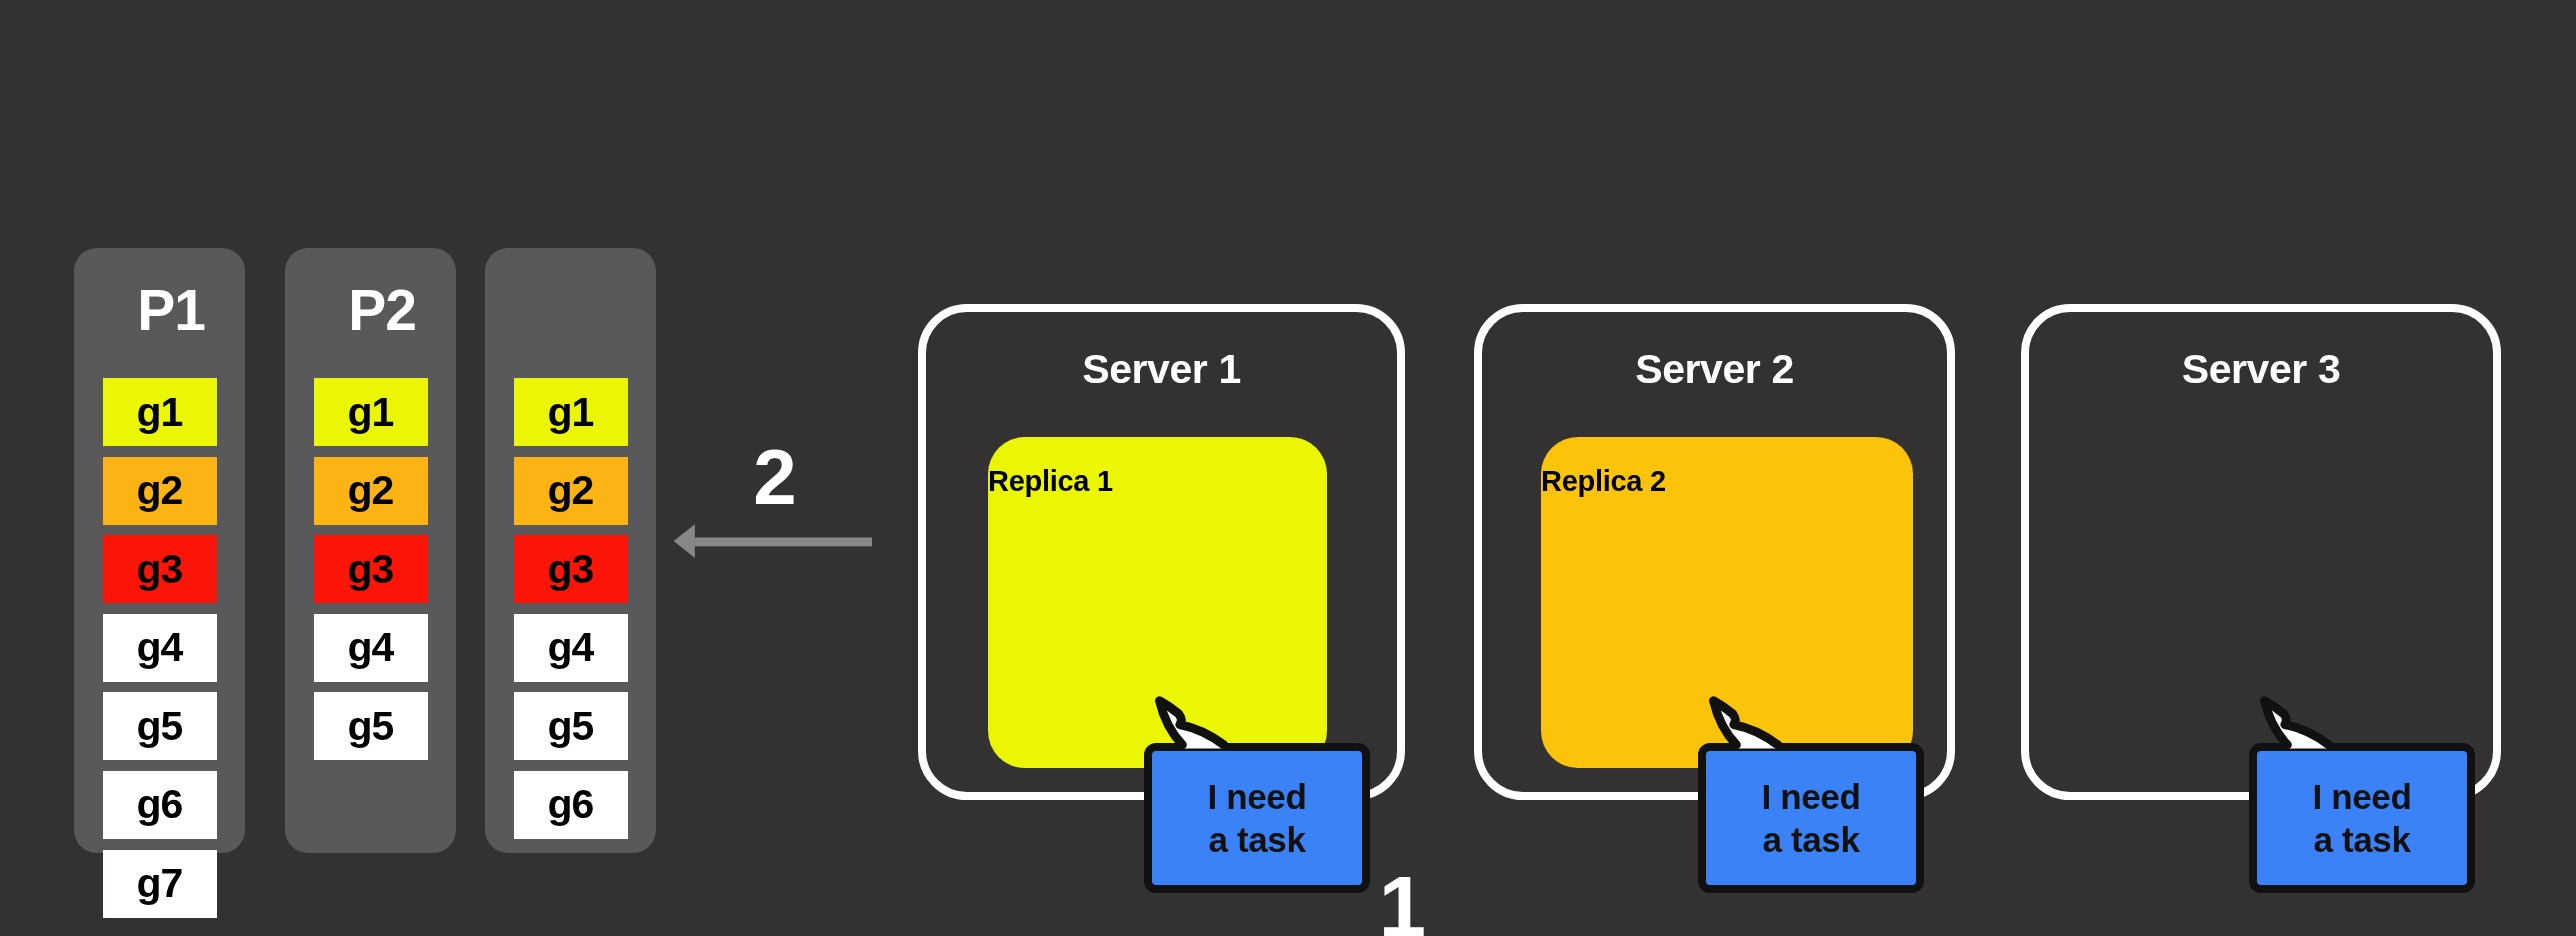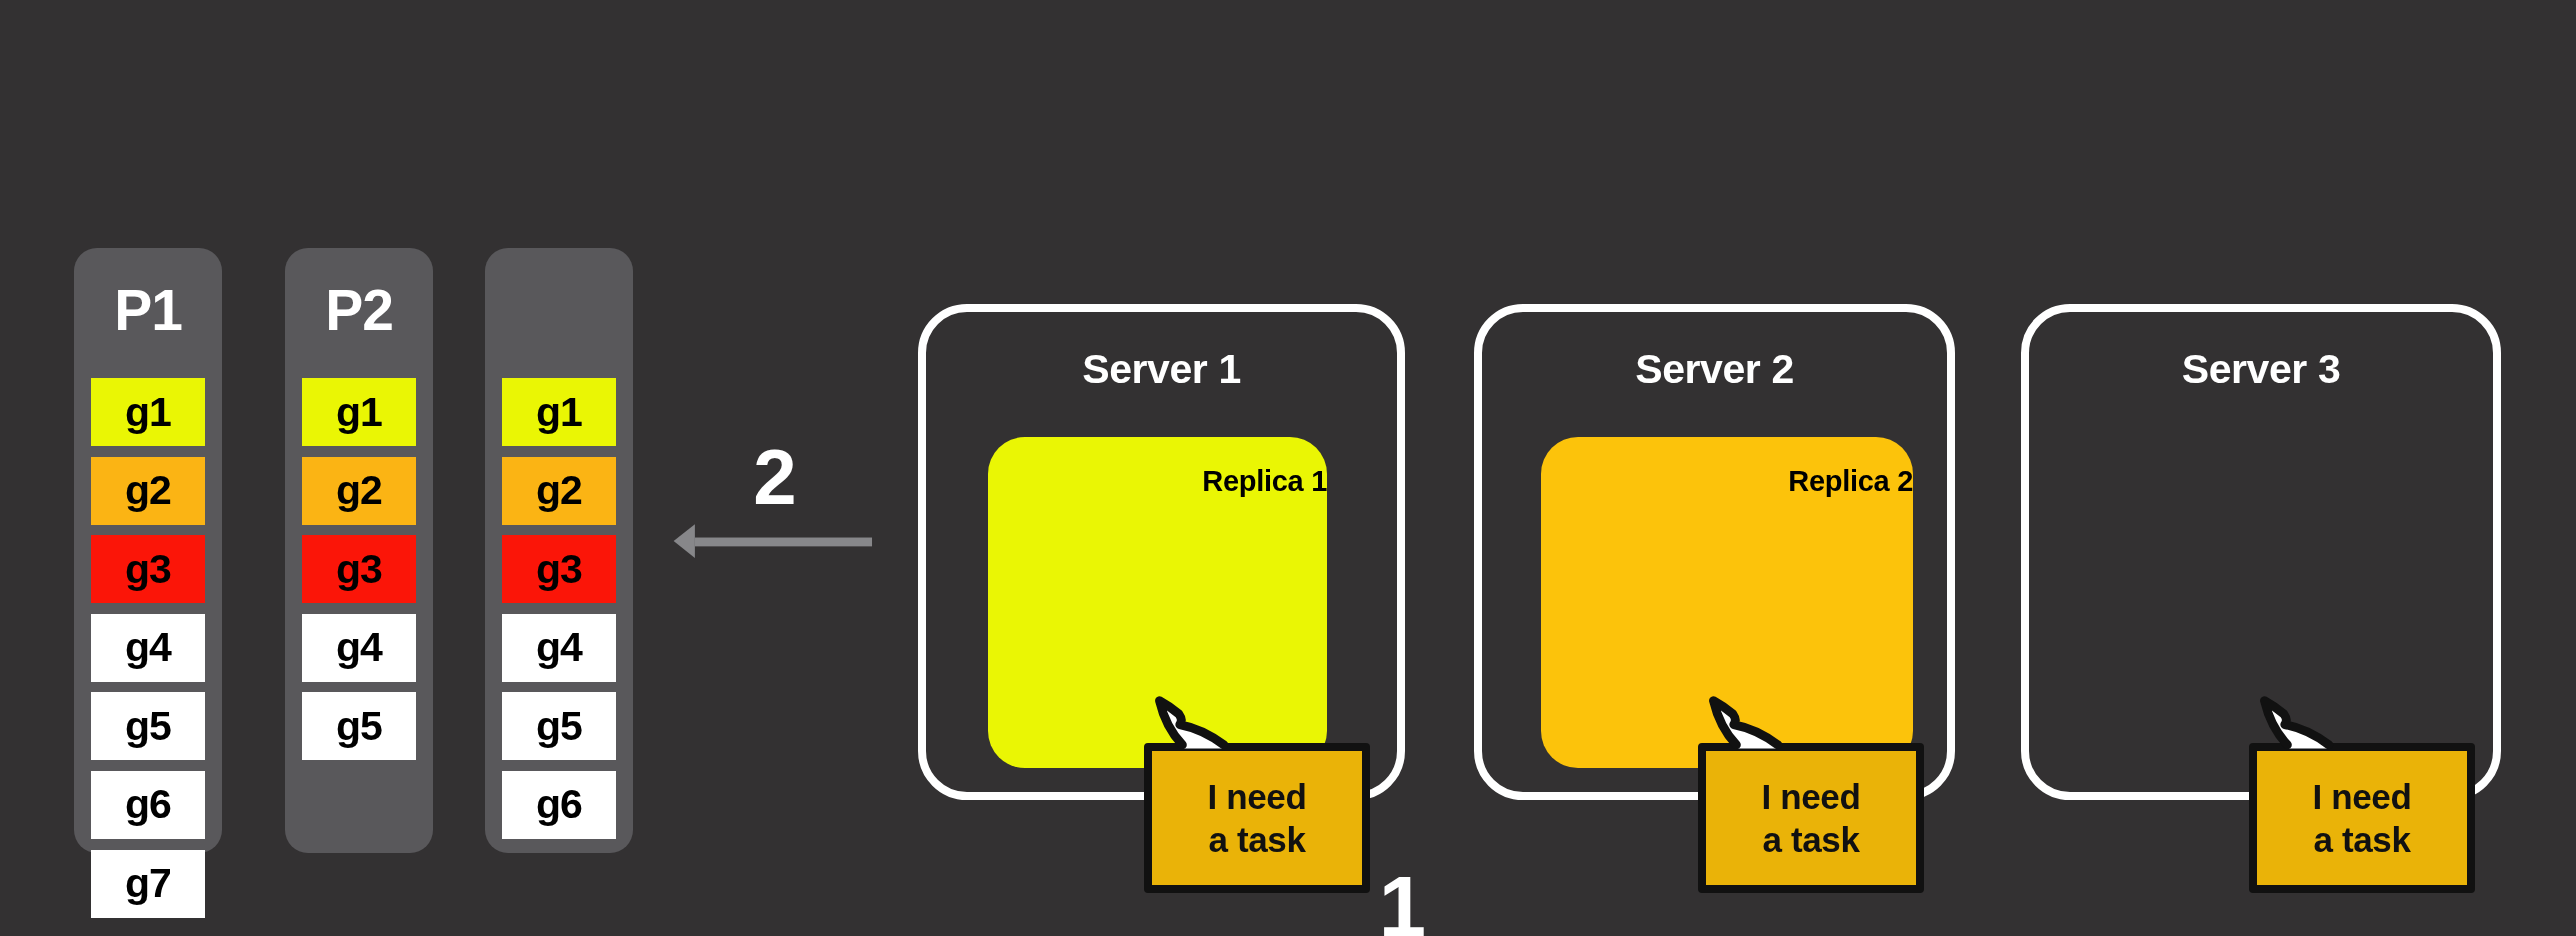--- a/index.html
+++ b/index.html
@@ -1,44 +1,44 @@
 <!DOCTYPE html>
 <html style="font-size:14px"><head>
 <meta charset="utf-8">
 <style>
   html,body{margin:0;padding:0;}
   body{font-family:"Liberation Sans","DejaVu Sans",sans-serif;}
   .canvas{position:relative;width:2576px;height:937px;overflow:hidden;background:#333132;}
 
   
-  .pcol{position:absolute;top:248px;height:605px;background:#59585b;border-radius:23px;}
+  .pcol{position:absolute;top:248px;height:605px;background:#59585b;border-radius:23px;padding-left:23px;}
   .pcol-title{margin-top:29px;text-align:center;font-size:57px;font-weight:700;color:#ffffff;letter-spacing:-0.02em;}
   .cells{position:absolute;top:130px;left:0;right:0;display:flex;flex-direction:column;align-items:center;gap:10.6px;}
   .cell{width:114px;height:68px;display:flex;align-items:center;justify-content:center;
         font-size:41px;font-weight:700;color:#000000;background:#ffffff;letter-spacing:-0.02em;}
 
   
   .step-label{position:absolute;color:#ffffff;font-weight:700;text-align:center;line-height:1;}
   .step2{left:722px;top:438px;width:106px;font-size:78px;}
   .step1{left:1370px;top:864px;width:65px;font-size:85px;}
 
   .arrow-svg{position:absolute;left:663px;top:517px;width:217px;height:49px;}
 
   
   .server{position:absolute;top:304px;height:496px;box-sizing:border-box;border:8px solid #ffffff;border-radius:49px;background:transparent;}
   .server-title{margin-top:34px;text-align:center;font-size:41px;font-weight:700;color:#ffffff;letter-spacing:-0.01em;}
 
   
   .replica{position:absolute;top:437px;height:331px;border-radius:37px;}
-  .replica-label{margin-top:28px;text-align:right;font-size:29px;font-weight:700;color:#000000;letter-spacing:-0.01em;}
+  .replica-label{margin-top:28px;text-align:left;font-size:29px;font-weight:700;color:#000000;letter-spacing:-0.01em;}
 
   
   .bubble{position:absolute;top:743px;width:226px;height:150px;}
-  .bubble-body{position:absolute;left:0;top:0;right:0;bottom:0;background:#eab308;
-               border:8.8px solid #111111;border-radius:4px;box-sizing:border-box;
+  .bubble-body{position:absolute;left:0;top:0;right:0;bottom:0;background:#3b82f6;
+               border:8.8px solid #111111;border-radius:12px;box-sizing:border-box;
                display:flex;flex-direction:column;align-items:center;justify-content:center;
                font-size:35px;font-weight:700;line-height:1.24;color:#111111;letter-spacing:-0.01em;text-align:center;}
   .bubble-tail{position:absolute;left:-26.5px;top:-53px;width:150px;height:115px;}
 </style>
 </head>
 <body>
 
 <div class="canvas" style="background-color: rgb(51, 49, 50);">
 
   <div class="pcol" style="left:74px;width:148px;">

